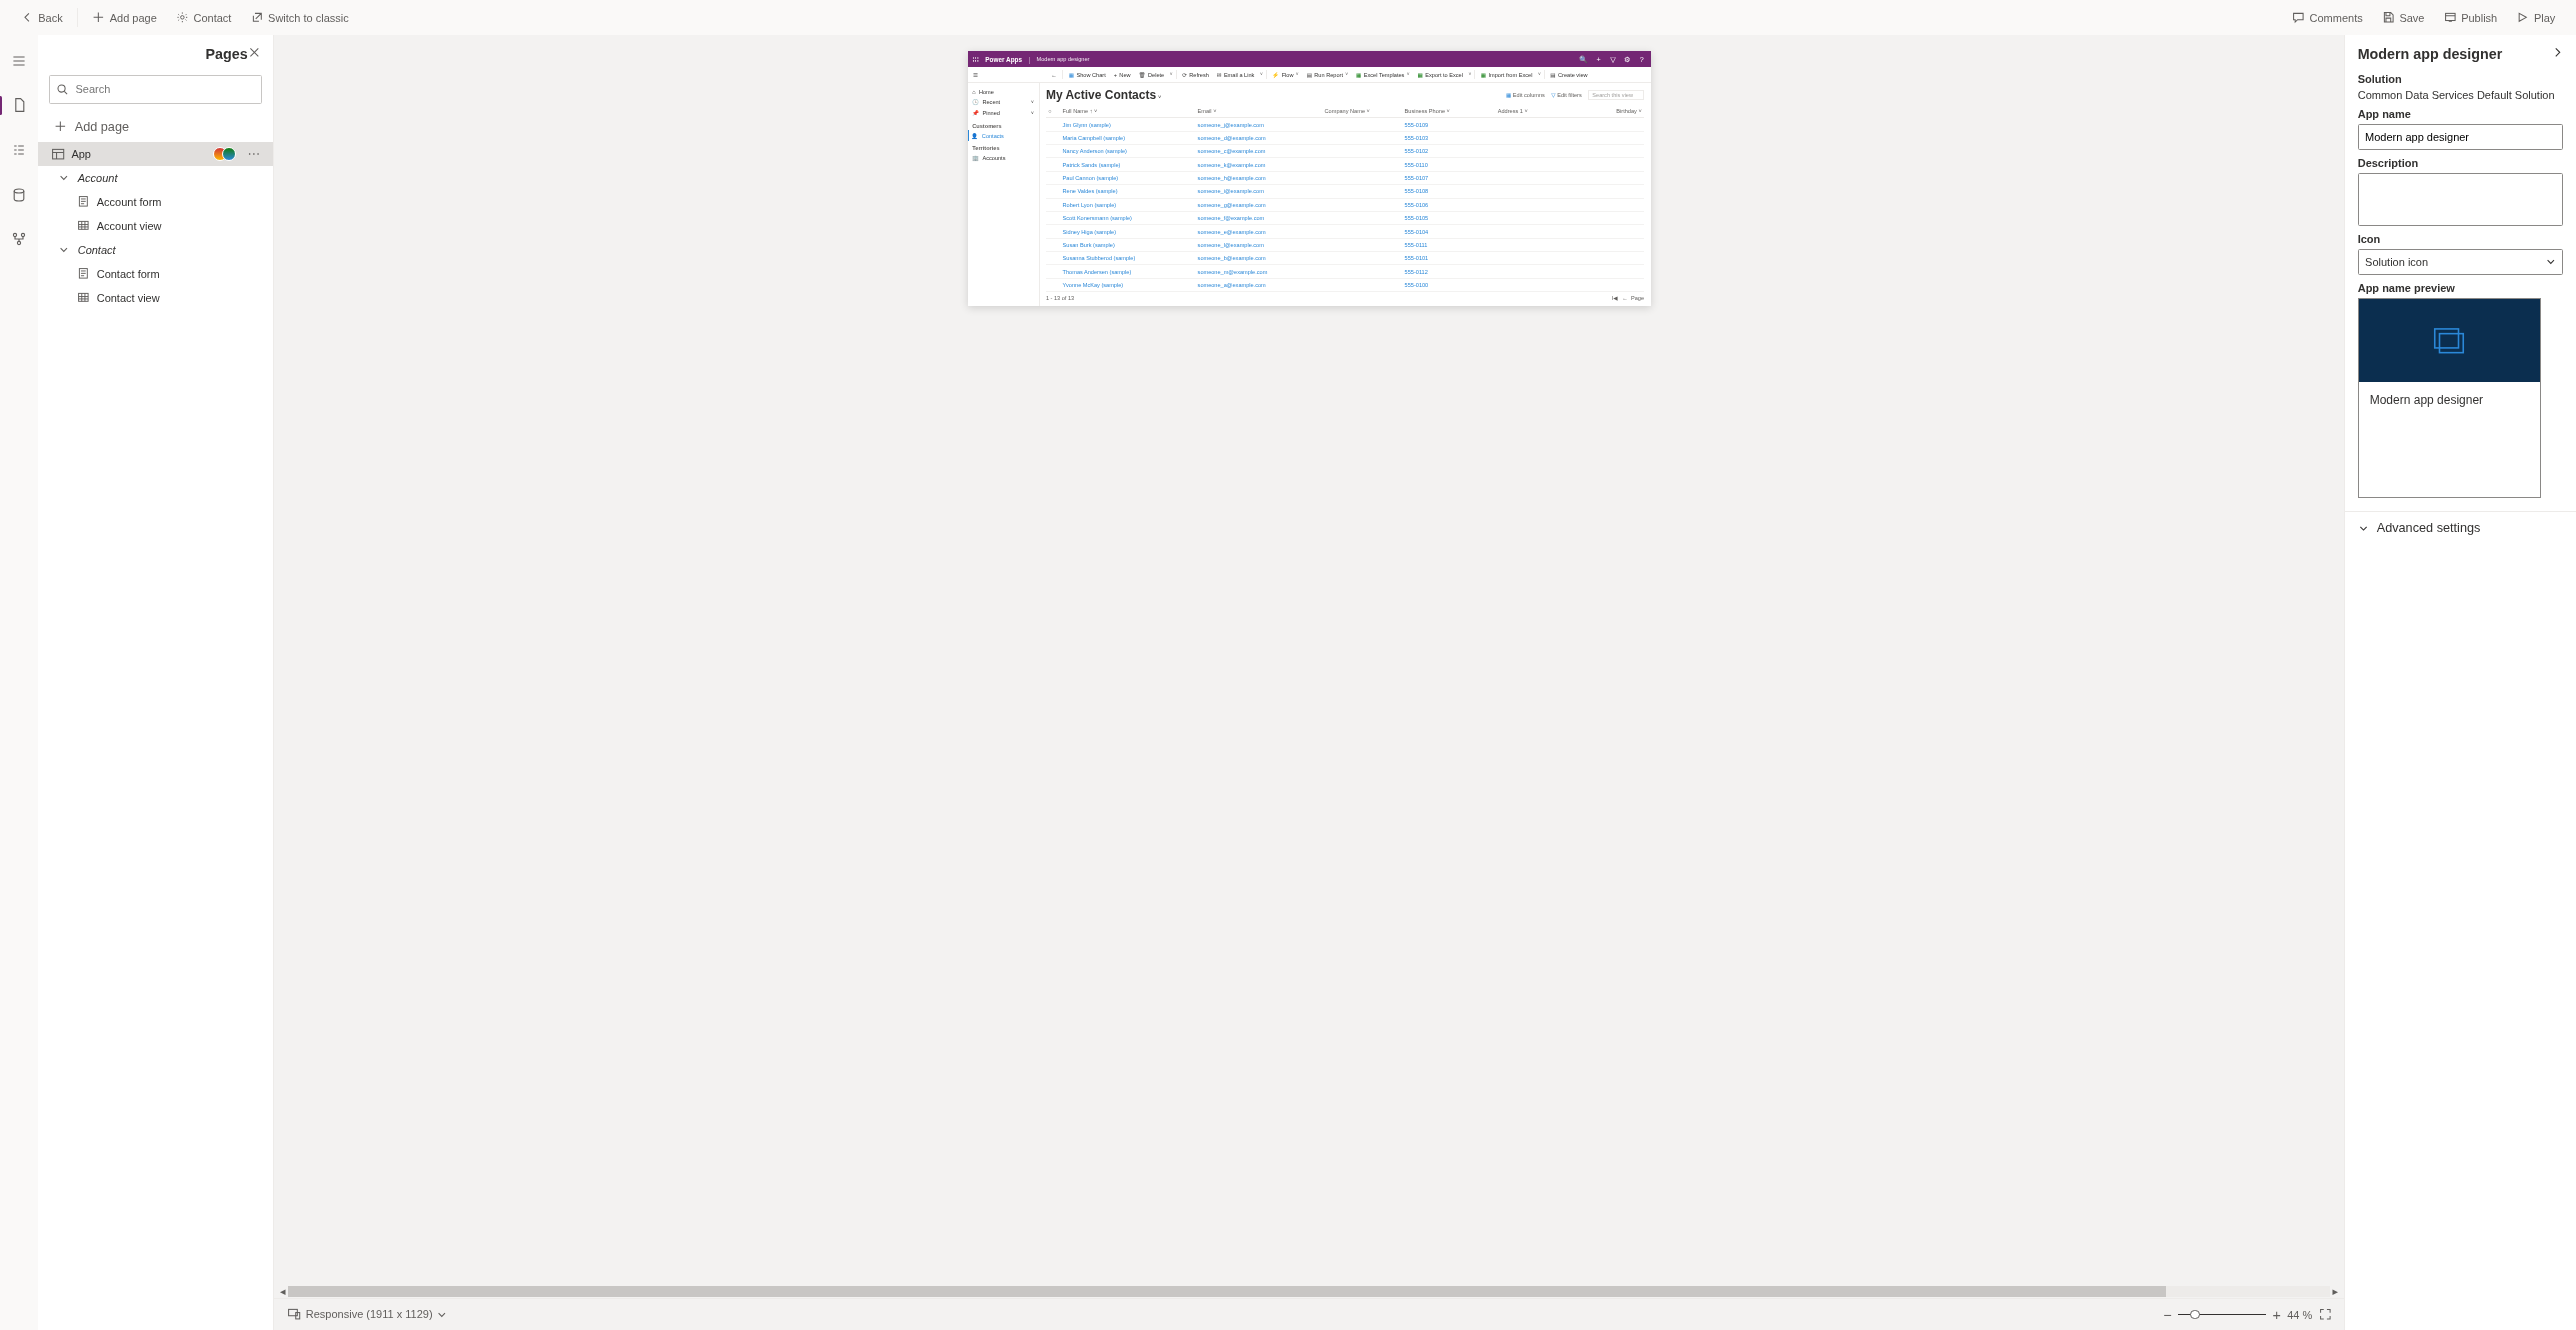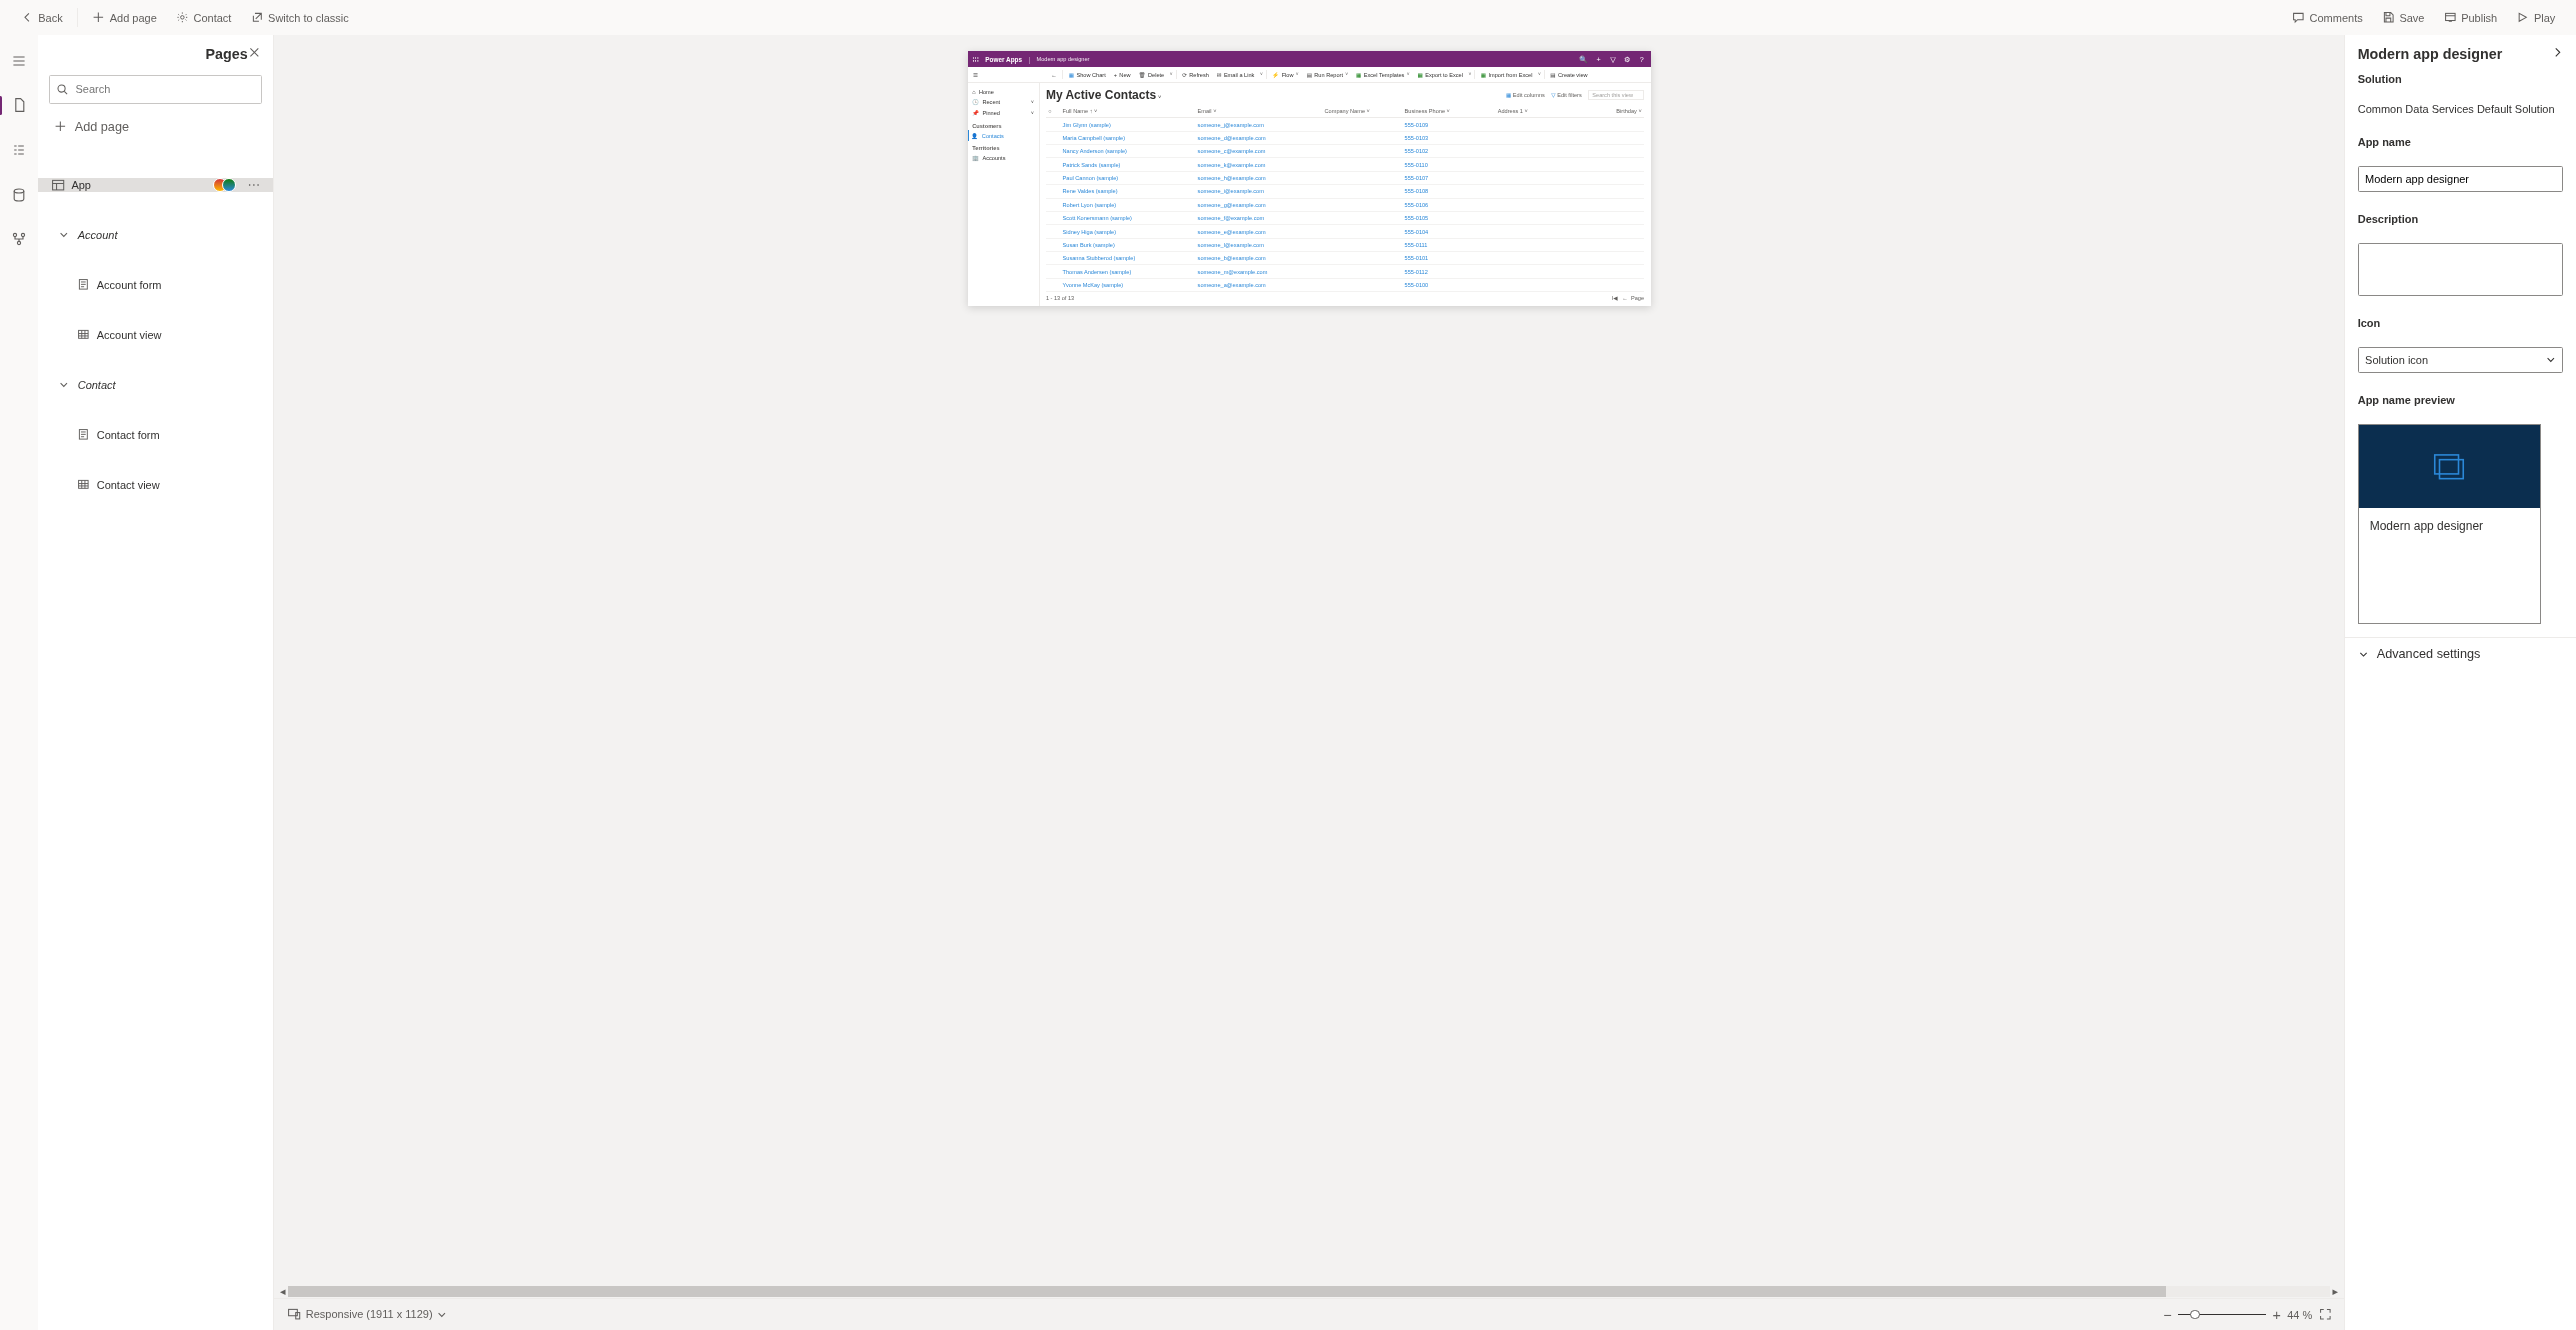--- a/index.html
+++ b/index.html
@@ -28,21 +28,21 @@
 
 .pages-panel { width: 236px; background: #fff; display: flex; flex-direction: column; border-right: 0.8px solid #edebe9; }
 .pages-head { display: flex; align-items: center; justify-content: flex-end; padding: 11px 12.7px 8px; }
 .pages-head h2 { font-size: 14.3px; font-weight: 600; }
 .pages-head .close { color: #605e5c; cursor: pointer; }
 .searchbox { margin: 4.8px 11px 8px; height: 29px; border: 0.8px solid #c8c6c4; border-radius: 1.6px; display: flex; align-items: center; padding: 0 6.4px; background: #fff; }
 .searchbox input { border: none; outline: none; flex: 1; font-size: 11px; background: transparent; }
 .searchbox svg { width: 12.7px; height: 12.7px; color: #605e5c; margin-right: 6.4px; }
 .addpage-row { display: flex; align-items: center; gap: 8px; padding: 8px 16px; color: #605e5c; cursor: pointer; }
 .tree { flex: 1; overflow-y: auto; padding-bottom: 9.6px; }
-.tree-item { display: flex; align-items: center; height: 14px; padding: 0 8px 0 12.7px; cursor: pointer; font-size: 11px; color: #323130; gap: 6.4px; margin-top: 36px; }
+.tree-item { display: flex; align-items: center; height: 24px; padding: 0 8px 0 12.7px; cursor: pointer; font-size: 11px; color: #323130; gap: 6.4px; }
 .tree-item.selected { background: #e1dfdd; }
 .tree-item .icon { width: 14.3px; height: 14.3px; color: #605e5c; display: flex; align-items: center; justify-content: center; flex-shrink: 0; }
 .tree-item.indent-1 { padding-left: 19px; font-style: italic; }
 .tree-item.indent-2 { padding-left: 38px; justify-content: flex-end; }
 .tree-item .label { flex: 1; }
 .persona-stack { display: flex; }
 .persona-stack .p { width: 14.3px; height: 14.3px; border-radius: 50%; margin-left: -4.8px; border: 0.8px solid #fff; }
 .persona-stack .p1 { background: linear-gradient(#d13438,#ffb900); }
 .persona-stack .p2 { background: linear-gradient(#107c10,#2b88d8); }
 .more { color: #605e5c; padding: 0 4.8px; font-size: 12.7px; }
@@ -86,21 +86,21 @@
 .canvas-footer .left { display: flex; align-items: center; gap: 4.8px; }
 .canvas-footer .spacer { flex: 1; }
 .canvas-footer .zoom { display: flex; align-items: center; gap: 6.4px; }
 .canvas-footer .ztrack { width: 88px; height: 1.6px; background: #323130; position: relative; }
 .canvas-footer .zthumb { position: absolute; left: 14%; top: -4px; width: 9.6px; height: 9.6px; border-radius: 50%; background: #fff; border: 0.8px solid #605e5c; }
 
 
 .props { width: 232px; background: #fff; border-left: 0.8px solid #edebe9; display: flex; flex-direction: column; overflow-y: auto; }
 .props-head { display: flex; align-items: center; justify-content: space-between; padding: 11px 12.7px 8px; }
 .props-head h2 { font-size: 14.3px; font-weight: 600; }
-.props-body { padding: 0 12.7px 12.7px; display: flex; flex-direction: column; gap: 18px; }
+.props-body { padding: 0 12.7px 12.7px; display: flex; flex-direction: column; gap: 4px; }
 .plabel { font-size: 11px; font-weight: 600; margin-top: 3.2px; }
 .pvalue { font-size: 11px; color: #323130; }
 .pinput { width: 100%; height: 25.5px; border: 0.8px solid #8a8886; border-radius: 1.6px; padding: 0 6.4px; font-size: 11px; }
 .ptextarea { width: 100%; height: 53px; border: 0.8px solid #8a8886; border-radius: 1.6px; padding: 4.8px 6.4px; font-size: 11px; resize: none; }
 .pselect { width: 100%; height: 25.5px; border: 0.8px solid #8a8886; border-radius: 1.6px; padding: 0 6.4px; font-size: 11px; background: #fff; display: flex; align-items: center; justify-content: space-between; cursor: pointer; }
 .tile { border: 0.8px solid #8a8886; width: 183px; }
 .tile-top { height: 83px; background: #0b2e4f; display: flex; align-items: center; justify-content: center; }
 .tile-top svg { width: 38px; height: 32px; stroke: #2b88d8; fill: none; stroke-width: 2; }
 .tile-bottom { height: 115px; padding: 11px; font-size: 12px; }
 .advrow { display: flex; align-items: center; gap: 8px; padding: 9.6px 12.7px; font-size: 12.7px; cursor: pointer; border-top: 0.8px solid #edebe9; }

